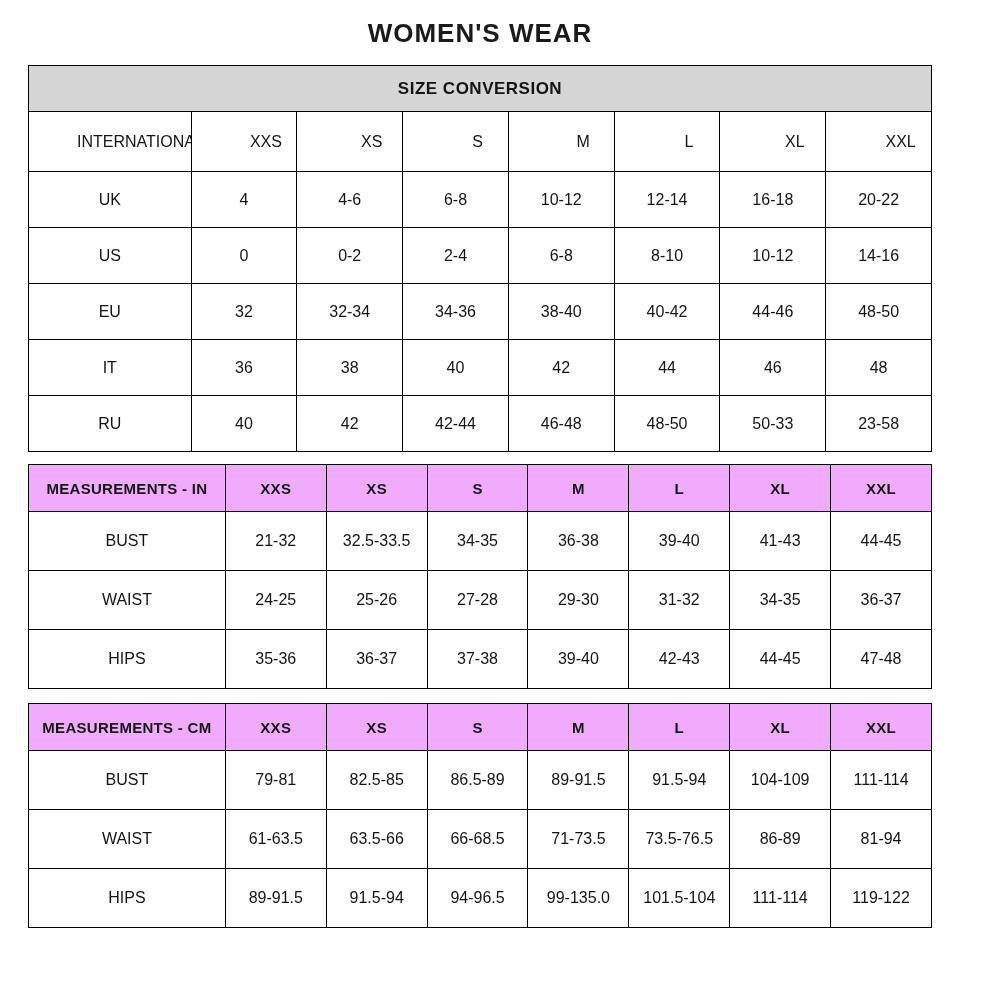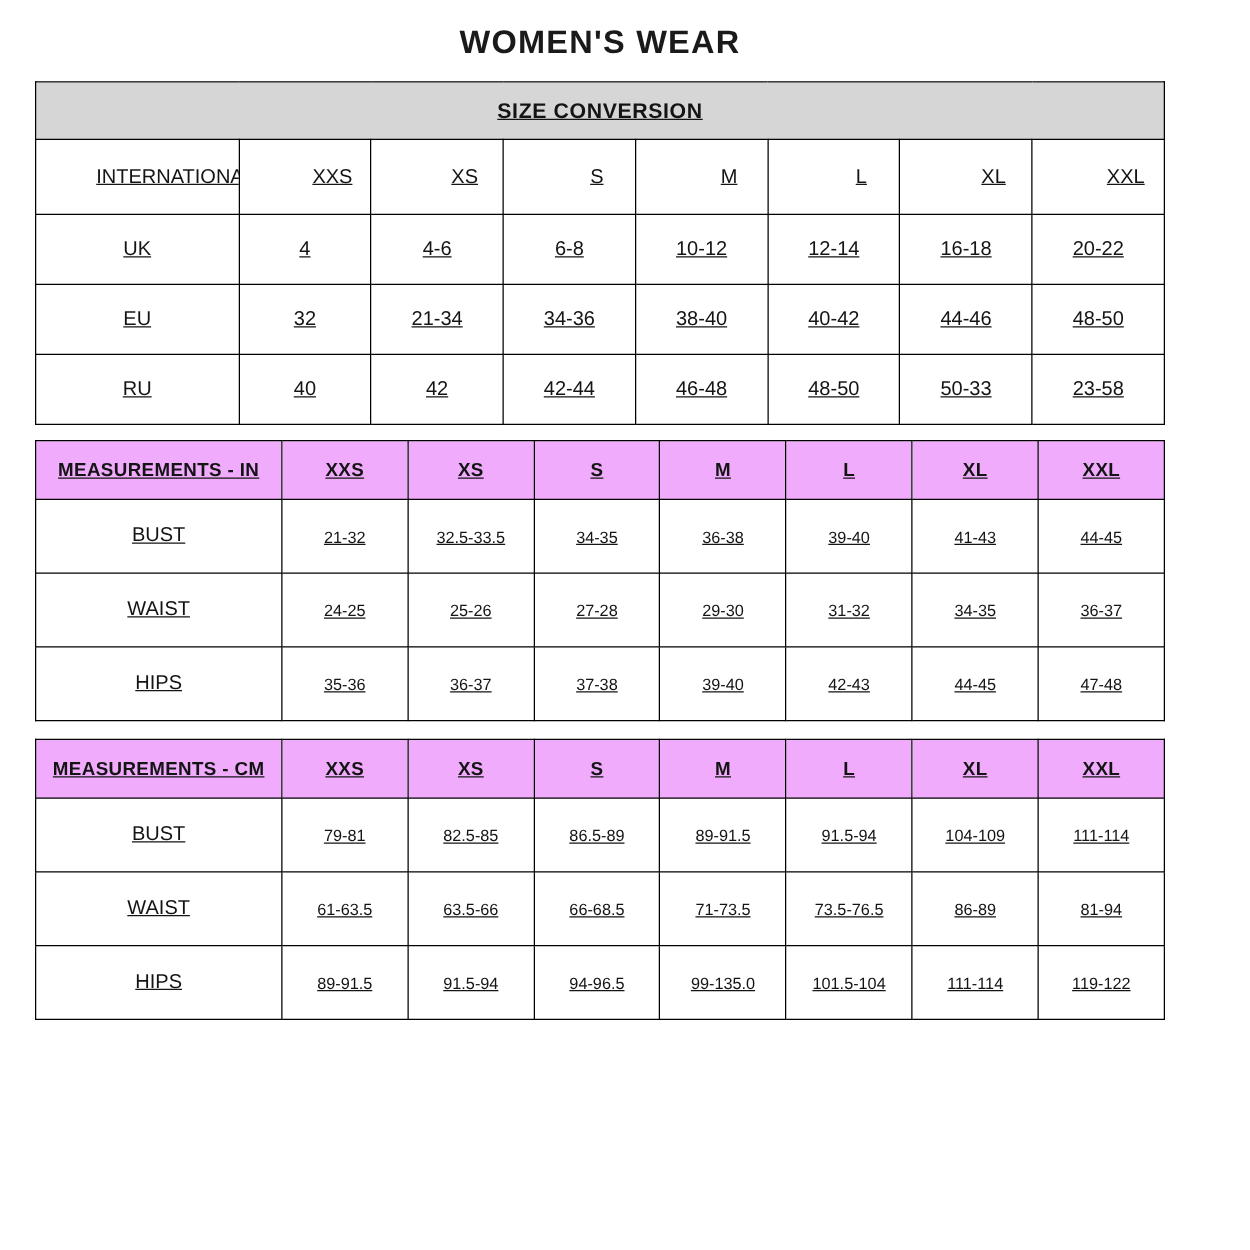--- a/index.html
+++ b/index.html
@@ -19,21 +19,20 @@
     font-size: 26px;
     font-weight: 700;
     letter-spacing: 1px;
     margin: 6px 0 16px;
     color: #1a1a1a;
   }
   table {
     width: 100%;
     border-collapse: collapse;
     table-layout: fixed;
-    text-decoration: underline;
   }
   th, td {
     border: 1.5px solid #000;
     text-align: center;
     vertical-align: middle;
     font-weight: 400;
     padding: 2px 4px;
     overflow: hidden;
   }
   
@@ -66,21 +65,21 @@
     font-weight: 700;
     font-size: 15px;
     letter-spacing: .3px;
     height: 47px;
   }
   .t-measure tbody tr[data-name="table-row"] th {
     font-size: 16px;
     height: 59px;
   }
   .t-measure tbody tr[data-name="table-row"] td {
-    font-size: 13px;
+    font-size: 16px;
     height: 59px;
   }
 </style>
 </head>
 <body>
 
 <div class="page" data-name="size-chart-page">
 
   <h1 class="page-title" data-name="page-title">WOMEN'S WEAR</h1>
 
@@ -115,28 +114,48 @@
           <th data-name="row-label-cell">UK</th>
           <td data-name="value-cell">4</td>
           <td data-name="value-cell">4-6</td>
           <td data-name="value-cell">6-8</td>
           <td data-name="value-cell">10-12</td>
           <td data-name="value-cell">12-14</td>
           <td data-name="value-cell">16-18</td>
           <td data-name="value-cell">20-22</td>
         </tr>
         <tr data-name="table-row">
+          <th data-name="row-label-cell">US</th>
+          <td data-name="value-cell">0</td>
+          <td data-name="value-cell">0-2</td>
+          <td data-name="value-cell">2-4</td>
+          <td data-name="value-cell">6-8</td>
+          <td data-name="value-cell">8-10</td>
+          <td data-name="value-cell">10-12</td>
+          <td data-name="value-cell">14-16</td>
+        </tr>
+        <tr data-name="table-row">
           <th data-name="row-label-cell">EU</th>
           <td data-name="value-cell">32</td>
-          <td data-name="value-cell">21-34</td>
+          <td data-name="value-cell">32-34</td>
           <td data-name="value-cell">34-36</td>
           <td data-name="value-cell">38-40</td>
           <td data-name="value-cell">40-42</td>
           <td data-name="value-cell">44-46</td>
           <td data-name="value-cell">48-50</td>
+        </tr>
+        <tr data-name="table-row">
+          <th data-name="row-label-cell">IT</th>
+          <td data-name="value-cell">36</td>
+          <td data-name="value-cell">38</td>
+          <td data-name="value-cell">40</td>
+          <td data-name="value-cell">42</td>
+          <td data-name="value-cell">44</td>
+          <td data-name="value-cell">46</td>
+          <td data-name="value-cell">48</td>
         </tr>
         <tr data-name="table-row">
           <th data-name="row-label-cell">RU</th>
           <td data-name="value-cell">40</td>
           <td data-name="value-cell">42</td>
           <td data-name="value-cell">42-44</td>
           <td data-name="value-cell">46-48</td>
           <td data-name="value-cell">48-50</td>
           <td data-name="value-cell">50-33</td>
           <td data-name="value-cell">23-58</td>

